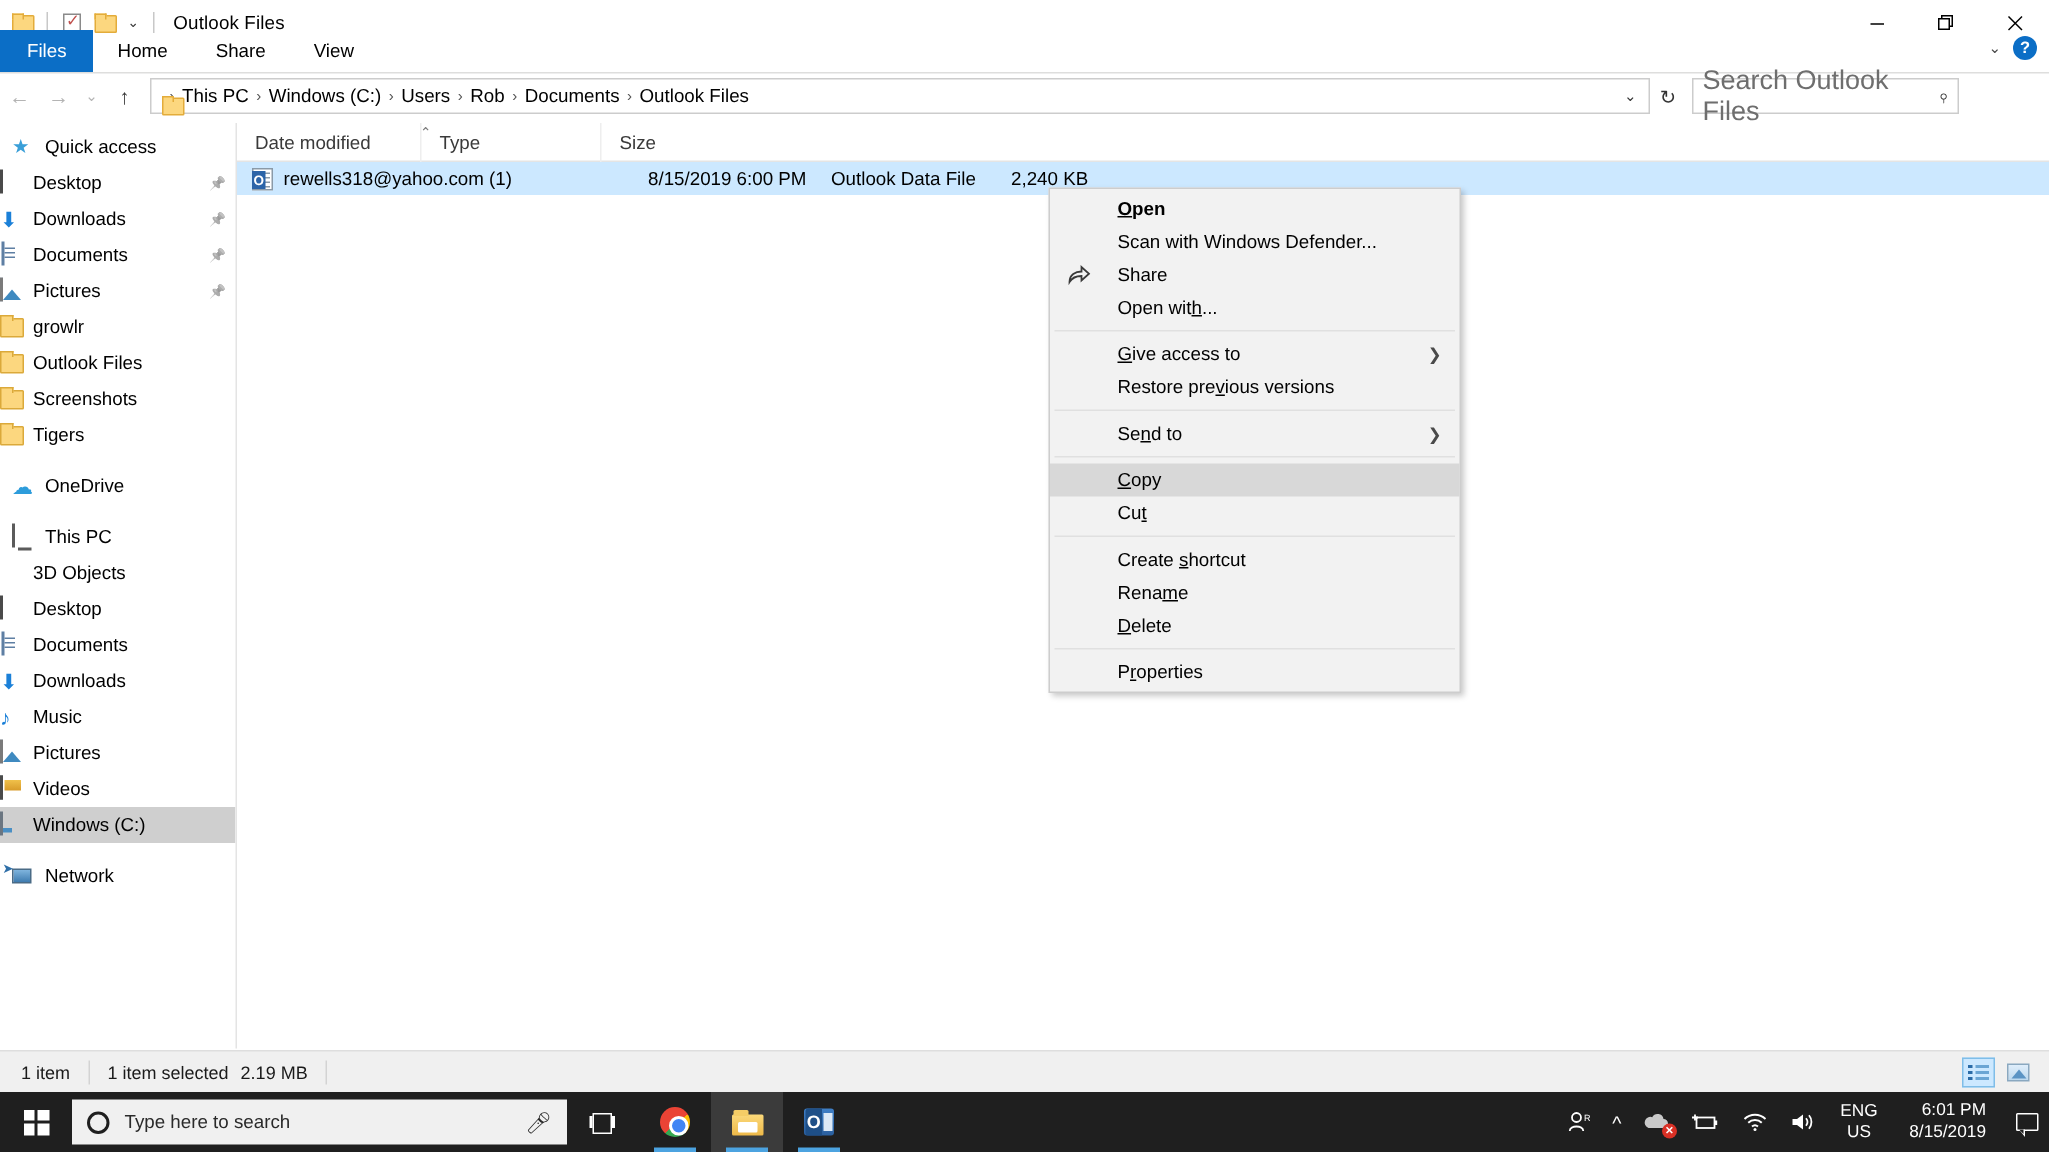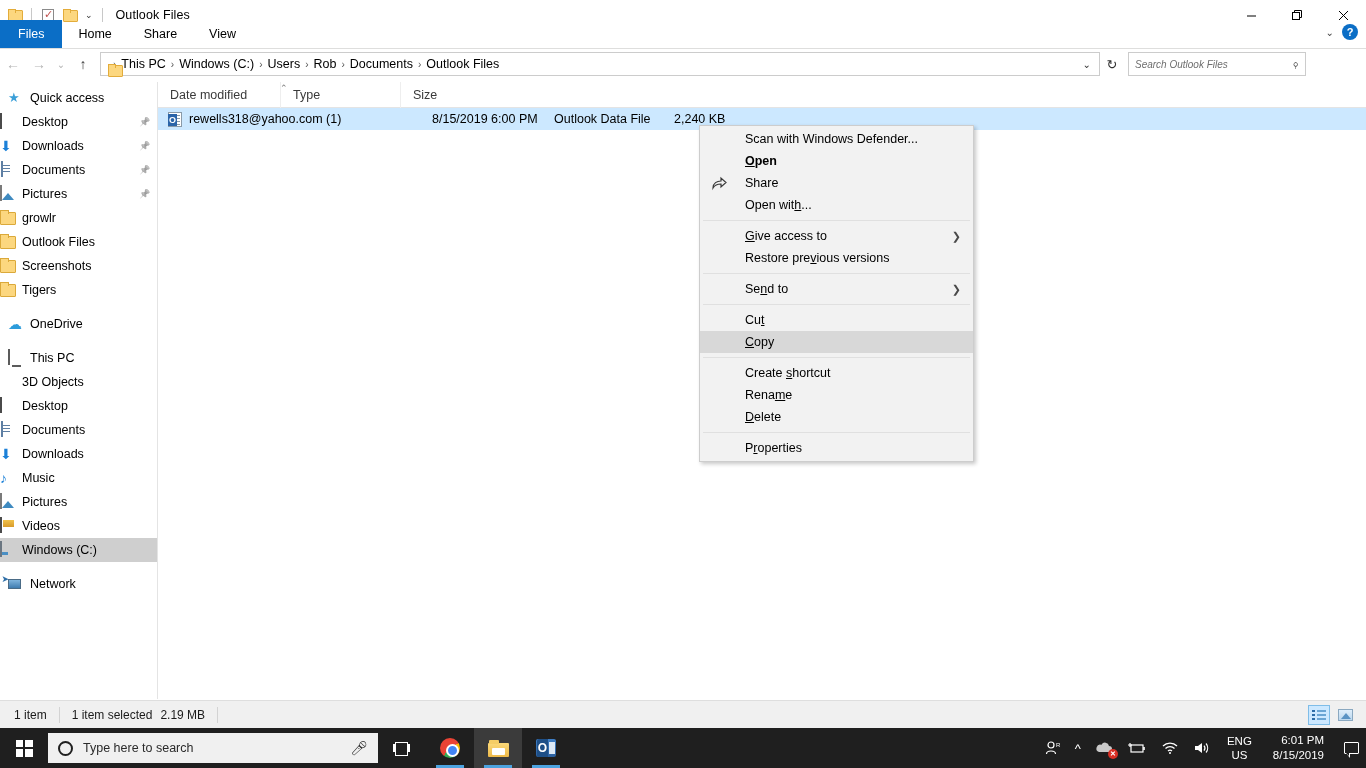--- a/index.html
+++ b/index.html
@@ -88,21 +88,21 @@
   .crumb-folder { margin: 0 4px 0 3px; }
   .crumb { font-size: 12.5px; color: #000; padding: 0 4px; white-space: nowrap; }
   .crumb-sep { font-size: 10px; color: #555; padding: 0 1px; }
   .crumb-drop { margin-left: auto; font-size: 10px; color: #333; padding-right: 4px; }
   .refresh { width: 24px; text-align: center; font-size: 13px; color: #333; }
   .searchbox {
     margin-left: 4px; height: 24px; flex: 0 0 178px;
     border: 1px solid #cccccc; background: #fff;
     display: flex; align-items: center; padding: 0 6px;
   }
-  .search-ph { font-size: 10px; color: #6e6e6e; font-style: italic; }
+  .search-ph { font-size: 18px; color: #6e6e6e; }
   .search-ico { margin-left: auto; font-size: 12px; color: #333; transform: rotate(-45deg); }
 
   
   .sidebar {
     position: absolute; left: 0; top: 82px; width: 157px; height: 617px;
     background: #fff; overflow: hidden; padding-top: 4px;
   }
   .sb-item {
     height: 24px; display: flex; align-items: center; font-size: 12.5px; color: #000;
     padding-right: 6px; position: relative;
@@ -587,26 +587,26 @@
       <span class="ic-ost"></span>
       <span>rewells318@yahoo.com (1)</span>
     </div>
     <div class="cell" style="width:122px">8/15/2019 6:00 PM</div>
     <div class="cell" style="width:120px">Outlook Data File</div>
     <div class="cell" style="width:80px">2,240 KB</div>
   </div>
 </div>
 
 <div class="ctxmenu">
+    <div class="mi bold">
+      <span><span class="ul">O</span>pen</span>
+    </div>
     <div class="mi">
       <span class="mi-ico"><span class="ic-shield"></span></span>
       <span>Scan with Windows Defender...</span>
-    </div>
-    <div class="mi bold">
-      <span><span class="ul">O</span>pen</span>
     </div>
     <div class="mi">
       <span class="mi-ico"><svg width="16" height="16" viewBox="0 0 16 16">
           <path d="M2 13 C2 8 6 6 10 6 L10 3 L15 7.5 L10 12 L10 9 C6.5 9 3.5 10.5 2 13 z" fill="none" stroke="#3a3a3a" stroke-width="1.2"></path>
         </svg></span>
       <span>Share</span>
     </div>
     <div class="mi">
       <span>Open wit<span class="ul">h</span>...</span>
     </div>
@@ -617,25 +617,25 @@
     </div>
     <div class="mi">
       <span>Restore pre<span class="ul">v</span>ious versions</span>
     </div>
     <div class="m-sep"></div>
     <div class="mi">
       <span>Se<span class="ul">n</span>d to</span>
       <span class="mi-arrow">❯</span>
     </div>
     <div class="m-sep"></div>
-    <div class="mi">
-      <span>Cu<span class="ul">t</span></span>
-    </div>
     <div class="mi hl">
       <span><span class="ul">C</span>opy</span>
+    </div>
+    <div class="mi">
+      <span>Cu<span class="ul">t</span></span>
     </div>
     <div class="m-sep"></div>
     <div class="mi">
       <span>Create <span class="ul">s</span>hortcut</span>
     </div>
     <div class="mi">
       <span>Rena<span class="ul">m</span>e</span>
     </div>
     <div class="mi">
       <span><span class="ul">D</span>elete</span>

